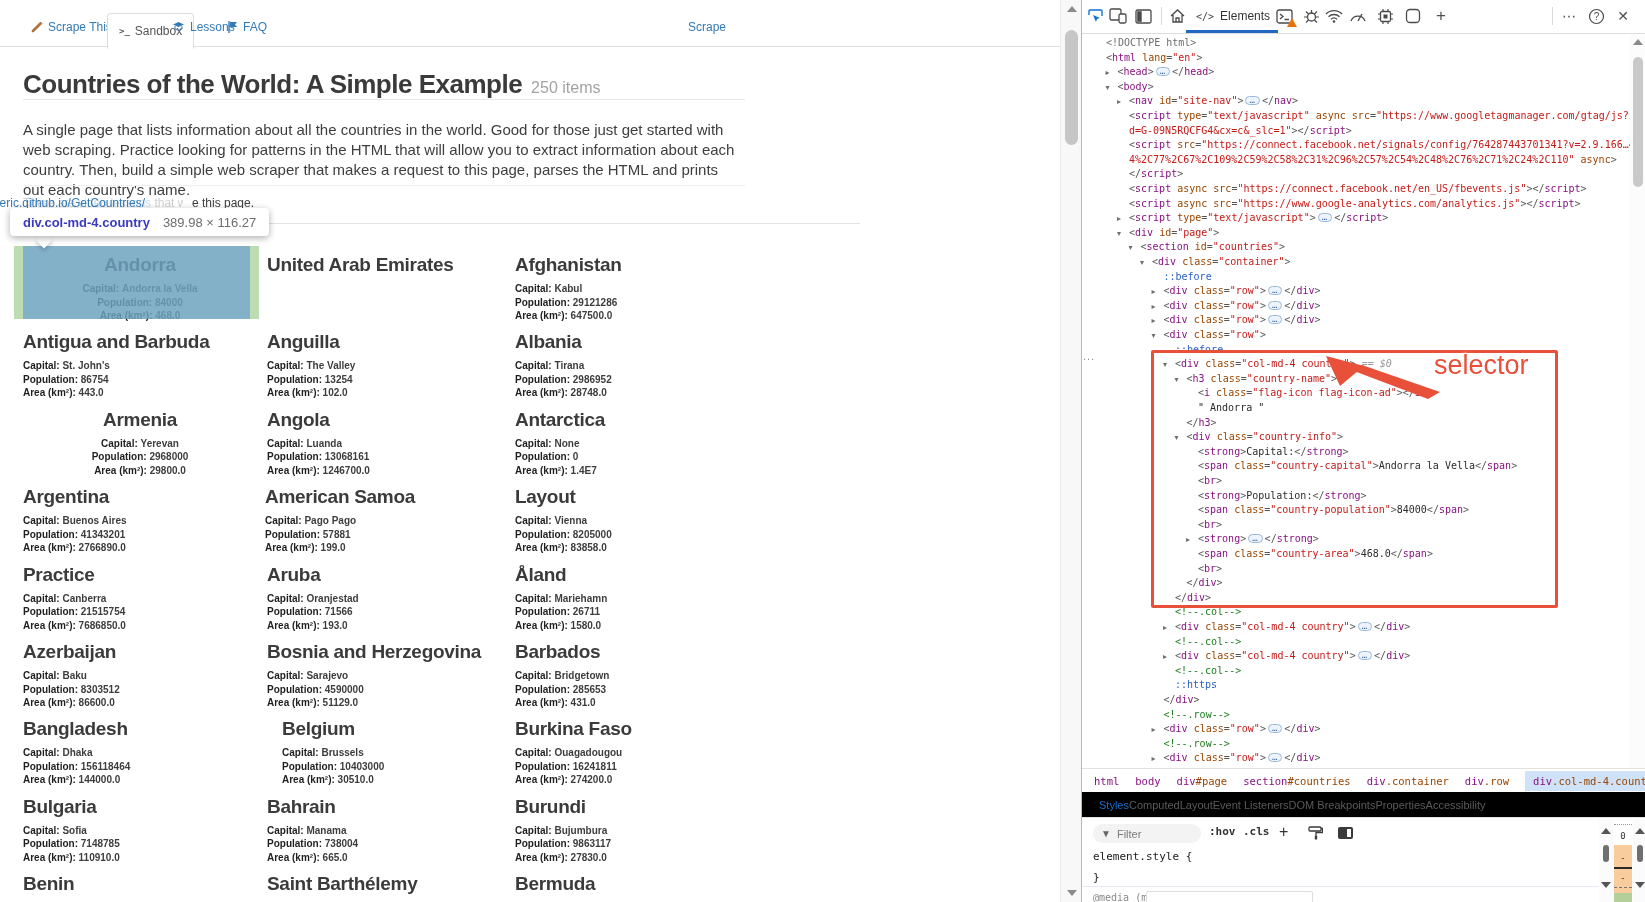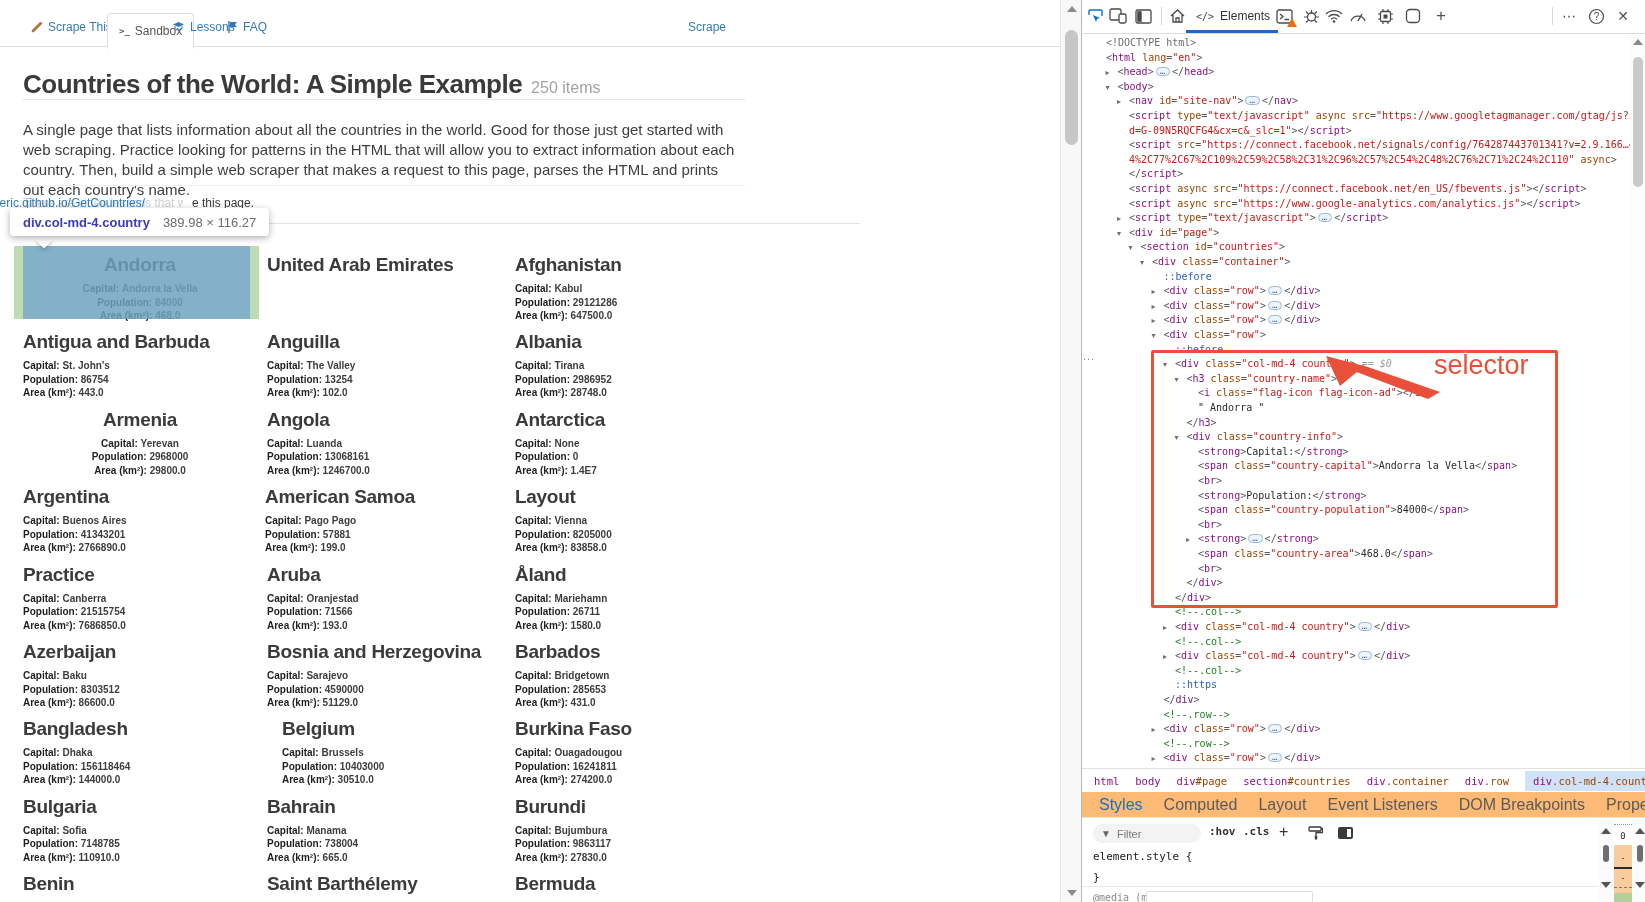--- a/index.html
+++ b/index.html
@@ -75,22 +75,22 @@
   #dom-scrollbar{position:absolute;left:548px;top:35px;width:16px;height:733px;background:#fcfcfc;}
   #dom-scroll-thumb{position:absolute;left:3px;top:22px;width:10px;height:130px;background:#c9c9c9;border-radius:6px;}
   
   #breadcrumb-bar{position:absolute;left:0;top:768px;width:564px;height:24px;border-top:1px solid #e0e0e0;background:#fff;
     display:flex;align-items:center;gap:16px;padding-left:12px;box-sizing:border-box;
     font-family:"DejaVu Sans Mono",monospace;font-size:10.5px;white-space:nowrap;overflow:hidden;}
   .crumb{cursor:pointer;}
   .crumb .ct{color:#881280}.crumb .cs{color:#994500}
   .crumb.selected{background:#cfe2f8;padding:4px 8px;}
   
-  #side-tabs{position:absolute;left:0;top:792px;width:564px;height:26px;border-bottom:1px solid #e4e4e4;background:#fdba74;
-    display:flex;align-items:center;gap:21px;padding-left:17px;box-sizing:border-box;font-size:16px;color:#5b5b5b;white-space:nowrap;overflow:hidden;}
+  #side-tabs{position:absolute;left:0;top:792px;width:564px;height:26px;border-bottom:1px solid #e4e4e4;background:#000000;
+    display:flex;align-items:center;padding-left:17px;box-sizing:border-box;font-size:11px;color:#5b5b5b;white-space:nowrap;overflow:hidden;}
   .sidetab{cursor:pointer;}
   .sidetab.active{color:#1b6dc7;}
   
   #filter-row{position:absolute;left:0;top:820px;width:564px;height:27px;background:#fff;}
   #style-filter{position:absolute;left:11px;top:4px;width:108px;height:19px;background:#f3f3f3;border-radius:10px;
     display:flex;align-items:center;gap:6px;padding-left:8px;box-sizing:border-box;color:#7a7a7a;font-size:11px;}
   #funnel-icon{font-size:10px;color:#666;}
   .styletool{position:absolute;top:5px;font-size:11px;color:#333;cursor:pointer;font-family:"DejaVu Sans Mono",monospace;}
   #new-rule-btn{font-family:"Liberation Sans",sans-serif;font-size:16px;line-height:14px;}
   #sidebar-toggle-icon span{display:block;width:15px;height:12px;background:#3a3a3a;border-radius:2px;position:relative;}

